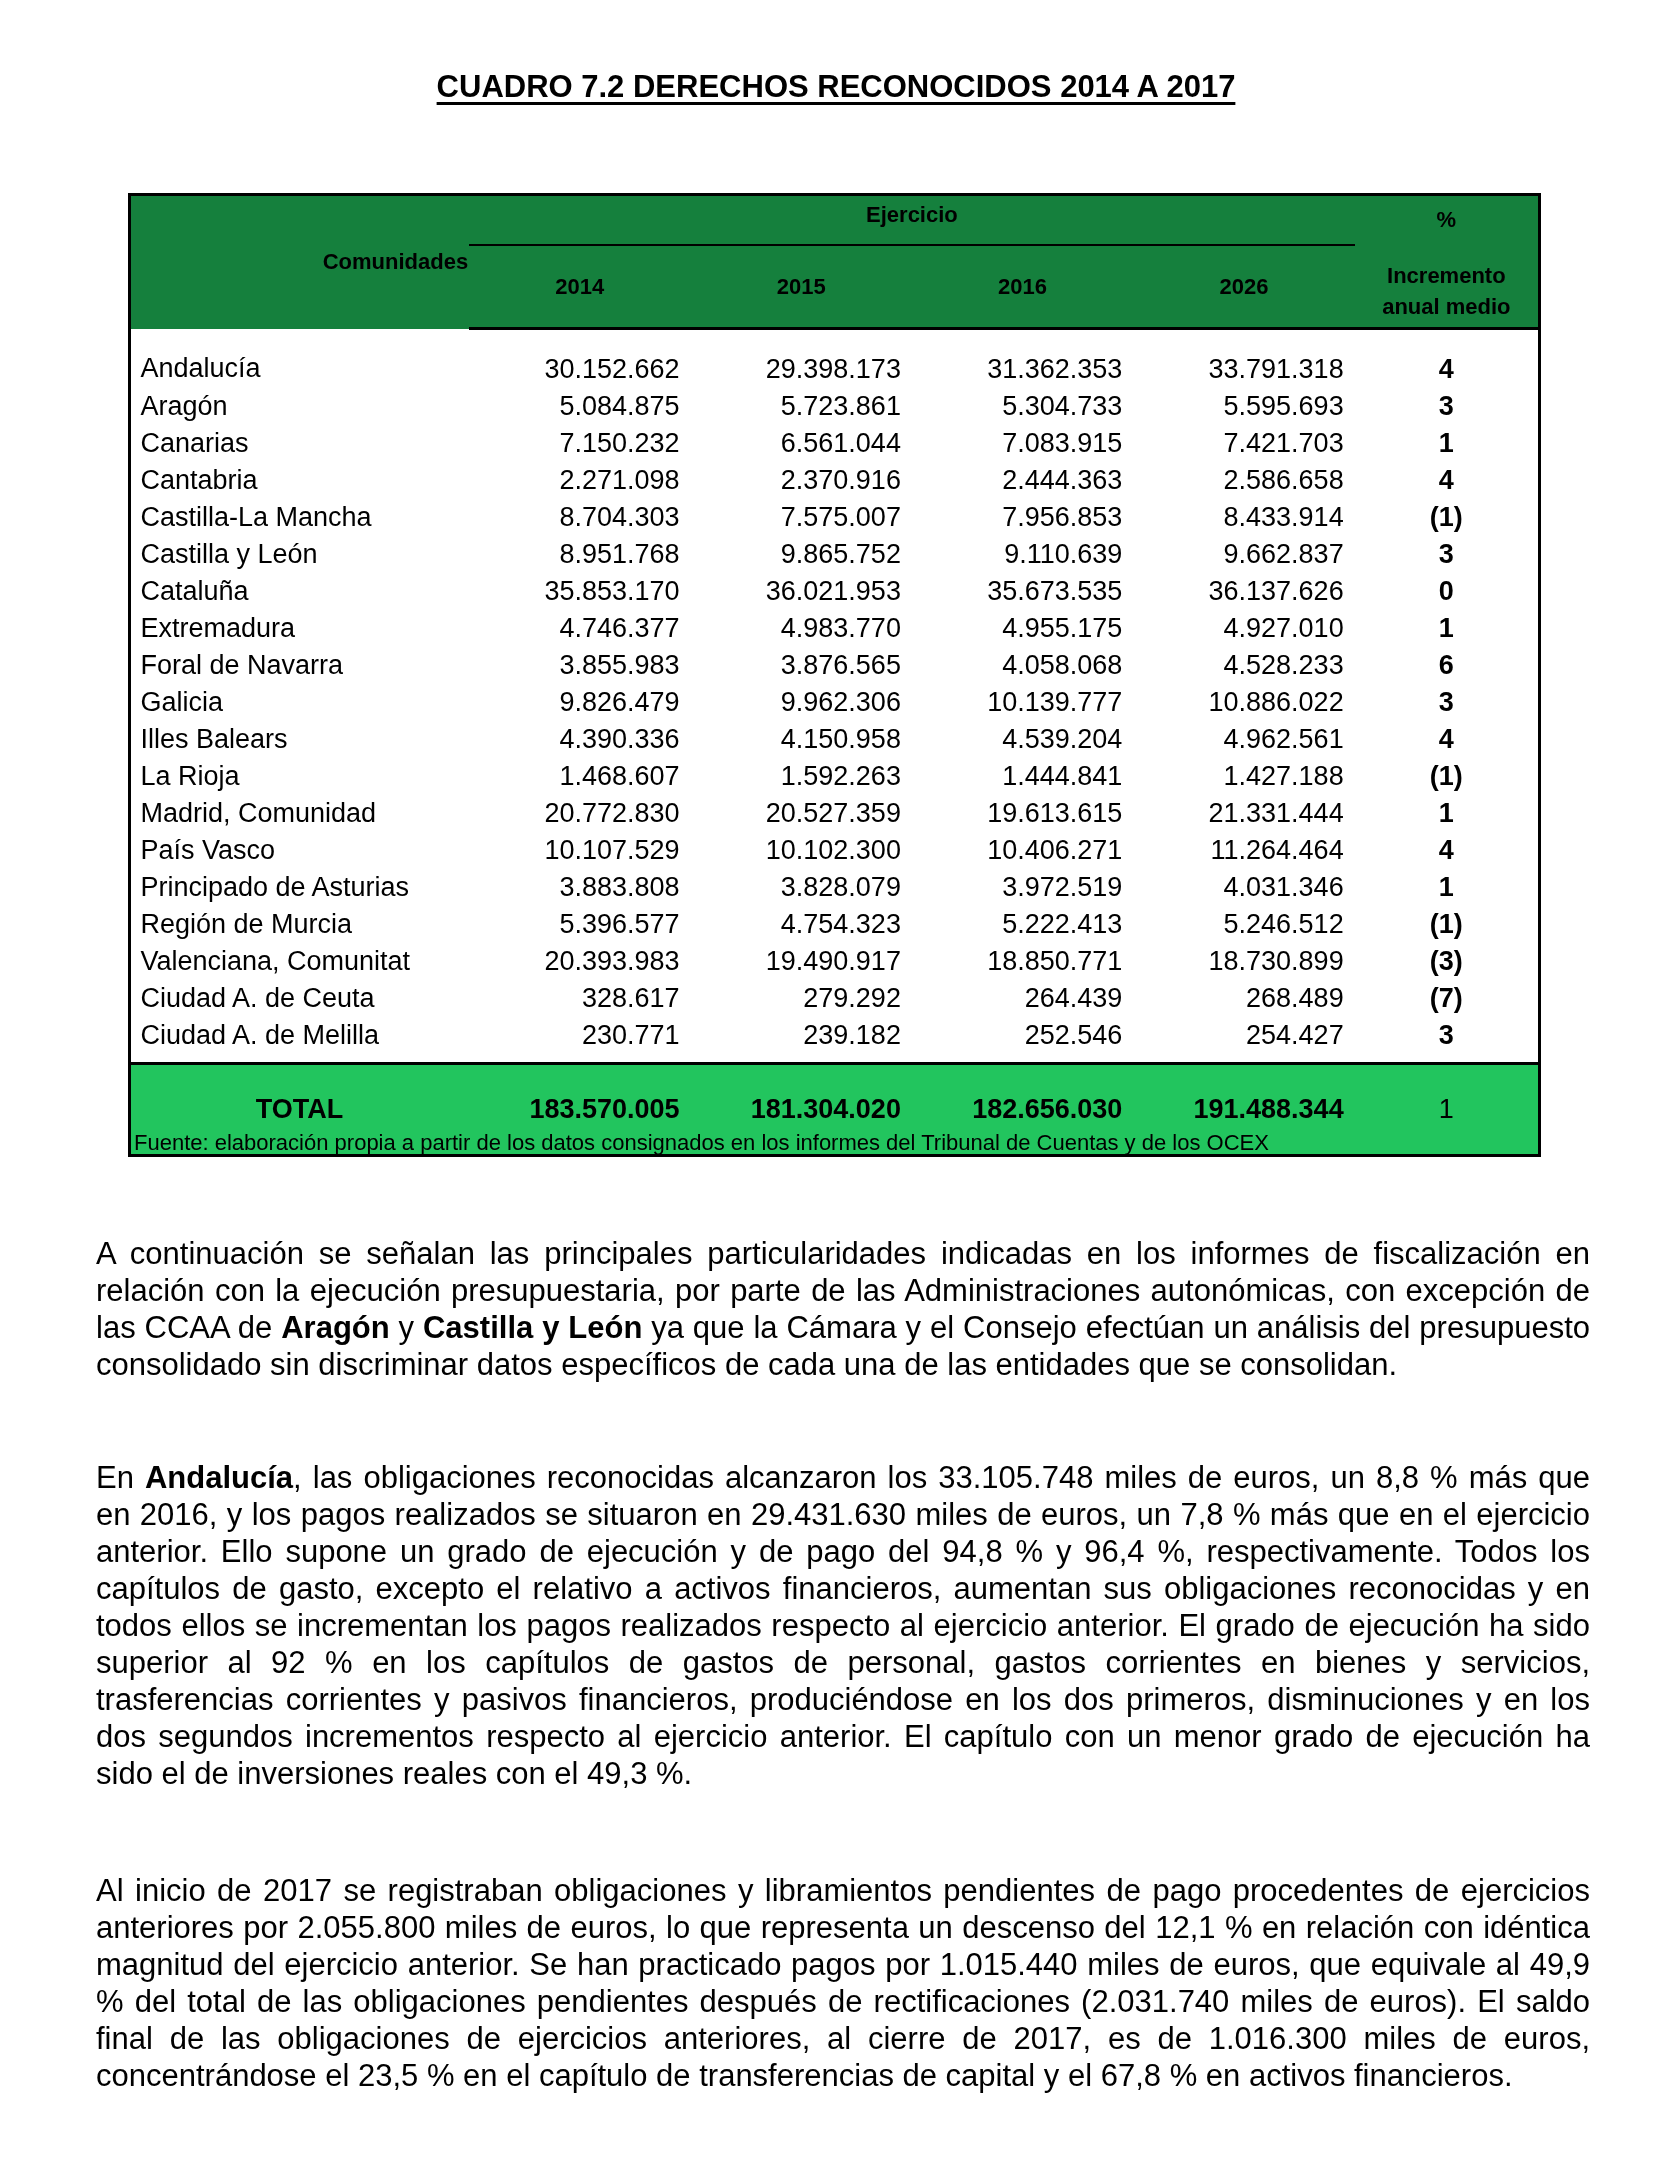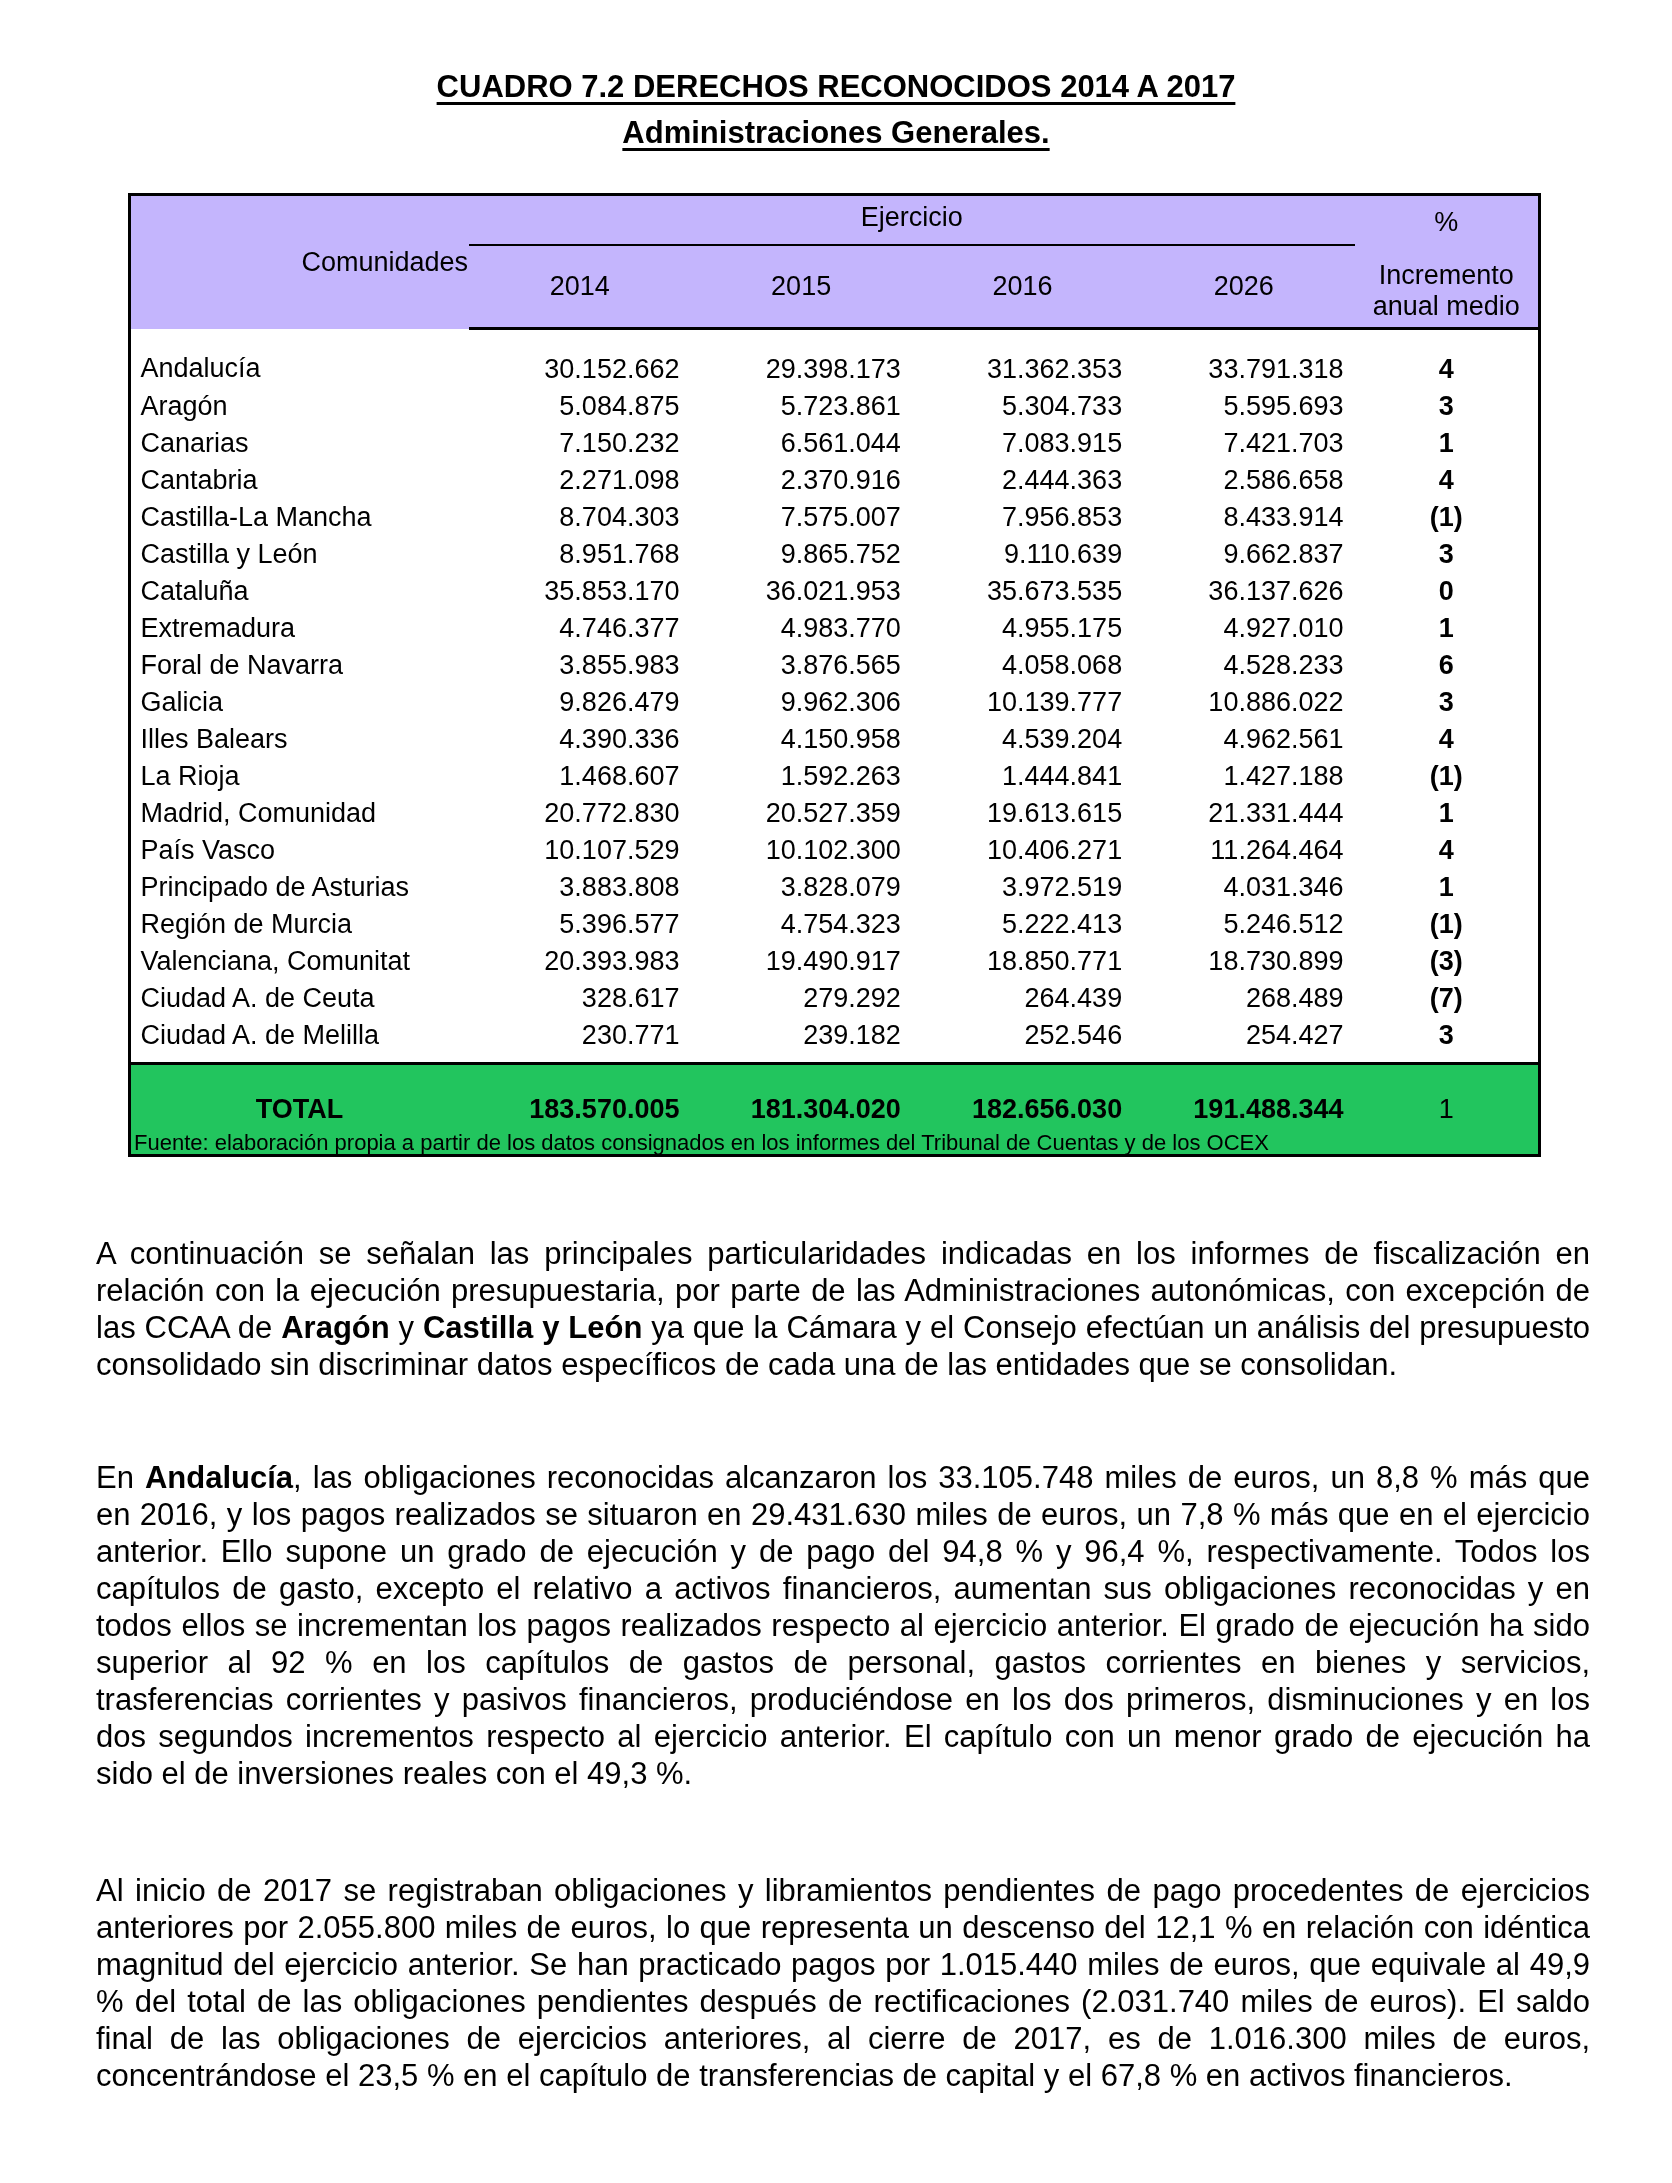--- a/index.html
+++ b/index.html
@@ -5,21 +5,21 @@
   html, body { margin: 0; padding: 0; background: #ffffff; }
   body { width: 1672px; height: 2183px; position: relative; overflow: hidden;
          font-family: "Liberation Sans", sans-serif; color: #000; }
   .titles { position: absolute; left: 0; width: 1672px; top: 64px; text-align: center; }
   .titles div { font-weight: bold; font-size: 31px; line-height: 46px; }
   .titles .u { text-decoration: underline; text-decoration-thickness: 3.1px; text-underline-offset: 4.7px; }
 
   table.cuadro { position: absolute; left: 128px; top: 193px; width: 1413px;
                  border-collapse: collapse; font-size: 27px; }
   .cuadro { border-left: 3.1px solid #000; border-right: 3.1px solid #000; border-top: 3.9px solid #000; border-bottom: 3.9px solid #000; }
-  .cuadro thead th { background: #c4b5fd; font-weight: normal; font-size: 27px; }
+  .cuadro thead th { background: #15803d; font-weight: bold; font-size: 22px; }
   .cuadro th.com { width: 338px; text-align: right; vertical-align: middle; }
   .cuadro th.ej { height: 41px; padding-top: 6.3px; border-bottom: 2.4px solid #000; vertical-align: top; }
   .cuadro th.pct { width: 182px; vertical-align: top; padding-top: 11px; }
   .cuadro th.pct2 { vertical-align: bottom; line-height: 31px; padding-bottom: 5px; }
   .cuadro th.yr { height: 79px; vertical-align: middle; width: 220px; }
   .cuadro thead tr.last th { border-bottom: 3.9px solid #000; }
   .cuadro tbody td { height: 37px; padding: 0; line-height: 37px; }
   .cuadro tbody tr.first td { padding-top: 20.4px; }
   .cuadro tbody tr.lastrow td { padding-bottom: 7.9px; }
   .cuadro td.name { padding-left: 9.4px; text-align: left; }
@@ -30,21 +30,20 @@
 
   .fuente { position: absolute; left: 134px; top: 1126px; width: 1408px; font-size: 22px; line-height: 33px; text-align: justify; }
   .para { position: absolute; left: 96px; width: 1494px; font-size: 31px; line-height: 37px; text-align: justify; }
   .para b { font-weight: bold; }
 </style>
 </head>
 <body>
 
 <div class="titles">
   <div><span class="u">CUADRO 7.2 DERECHOS RECONOCIDOS 2014 A 2017</span></div>
-  <div><span class="u">Administraciones Generales.</span></div>
 </div>
 
 <table class="cuadro">
   <thead>
     <tr>
       <th class="com" rowspan="2">Comunidades</th>
       <th class="ej" colspan="4">Ejercicio</th>
       <th class="pct">%</th>
     </tr>
     <tr class="last">

